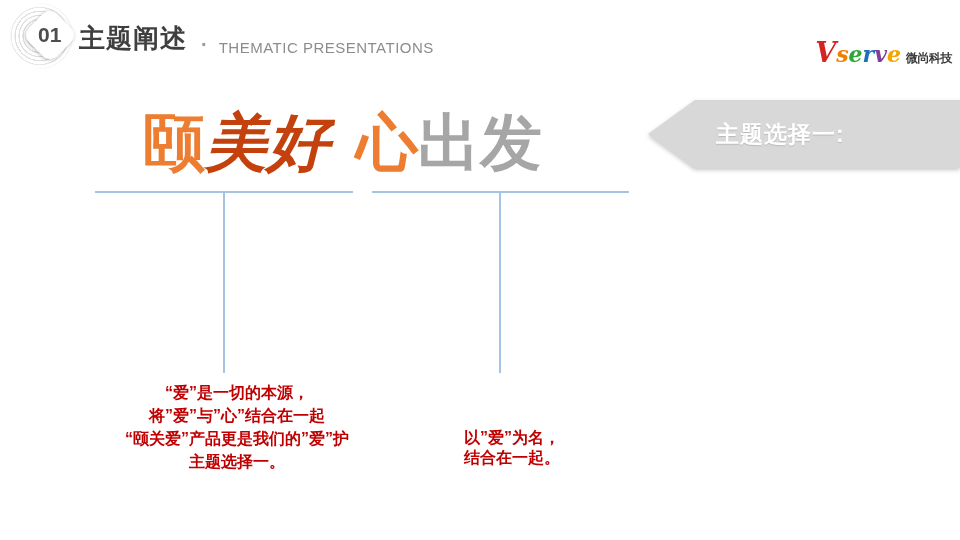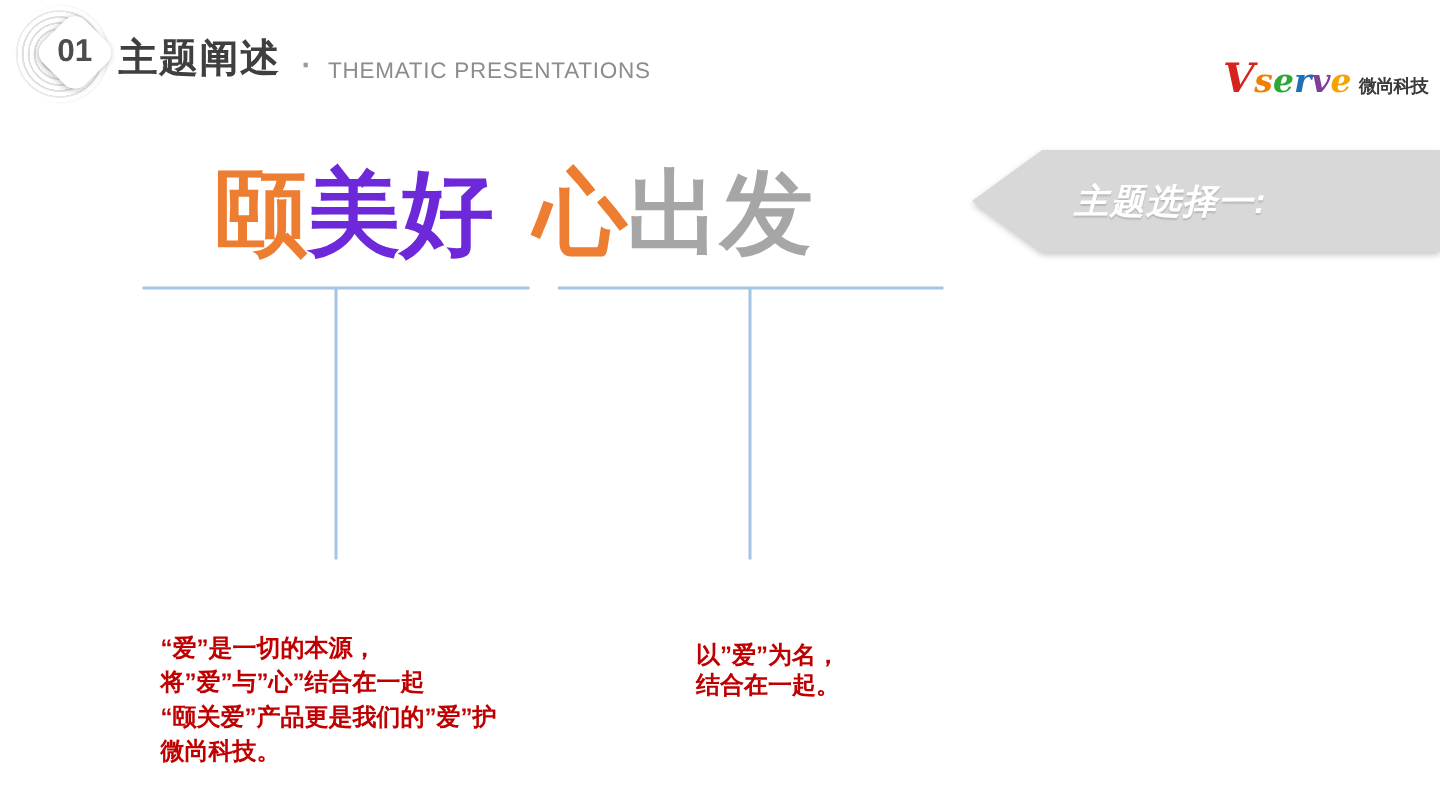--- a/index.html
+++ b/index.html
@@ -48,21 +48,21 @@
     filter:drop-shadow(0 2px 2px rgba(0,0,0,.22));}
   .banner{
     width:100%;height:100%;
     clip-path:polygon(0 50%, 15% 0, 100% 0, 100% 100%, 15% 100%);
     display:flex;align-items:center;
   }
   .banner-label{margin-left:68px;font-size:23px;font-weight:bold;letter-spacing:1px;
     text-shadow:0 1px 1px rgba(0,0,0,.15);}
   
   .note{position:absolute;font-weight:bold;font-size:16px;}
-  .note-left{left:107px;top:381px;width:260px;line-height:23px;margin-top:40px;}
+  .note-left{left:107px;top:381px;width:260px;text-align:center;line-height:23px;}
   .note-right{left:464px;top:382px;text-align:left;line-height:20px;}
 </style>
 </head>
 <body>
 
 <div class="slide">
 
   <div class="badge-wrap">
     <div class="spiral"></div>
     <div class="diamond">
@@ -76,41 +76,41 @@
     <span class="h-en">THEMATIC PRESENTATIONS</span>
   </div>
 
   <div class="logo">
     <span class="logo-word"><span class="cap" style="color: rgb(214, 35, 31);">V</span><span style="color: rgb(240, 127, 0);">s</span><span style="color: rgb(47, 167, 55);">e</span><span style="color: rgb(29, 111, 184);">r</span><span style="color: rgb(125, 63, 152);">v</span><span style="color: rgb(245, 163, 0);">e</span></span>
     <span class="logo-company" style="color: rgb(58, 58, 58);">微尚科技</span>
   </div>
 
   <div class="main-title">
     <span style="color: rgb(237, 125, 49);">颐</span>
-    <span style="color: #6d28d9;">美好</span>
+    <span style="color: #c2410c; font-style: italic;">美好</span>
     <span class="gap"></span>
     <span style="color: rgb(237, 125, 49);">心</span>
     <span style="color: rgb(166, 166, 166);">出发</span>
   </div>
 
   <div class="hline seg1" style="background: rgb(165, 196, 228);"></div>
   <div class="hline seg2" style="background: rgb(165, 196, 228);"></div>
   <div class="vline v1" style="background: rgb(165, 196, 228);"></div>
   <div class="vline v2" style="background: rgb(165, 196, 228);"></div>
 
   <div class="banner-wrap">
     <div class="banner" style="background: rgb(216, 216, 216);">
-      <span class="banner-label" style="color: rgb(255, 255, 255); font-style: italic;">主题选择一:</span>
+      <span class="banner-label" style="color: rgb(255, 255, 255);">主题选择一:</span>
     </div>
   </div>
 
   <div class="note note-left" style="color: rgb(192, 0, 0);">
       <div>“爱”是一切的本源，</div>
       <div>将”爱”与”心”结合在一起</div>
       <div>“颐关爱”产品更是我们的”爱”护</div>
-      <div>微尚科技。</div>
+      <div>主题选择一。</div>
     </div>
   <div class="note note-right" style="color: rgb(192, 0, 0); margin-top: 46px;">
       <div>以”爱”为名，</div>
       <div>结合在一起。</div>
     </div>
 
 </div>
 
 </body></html>

